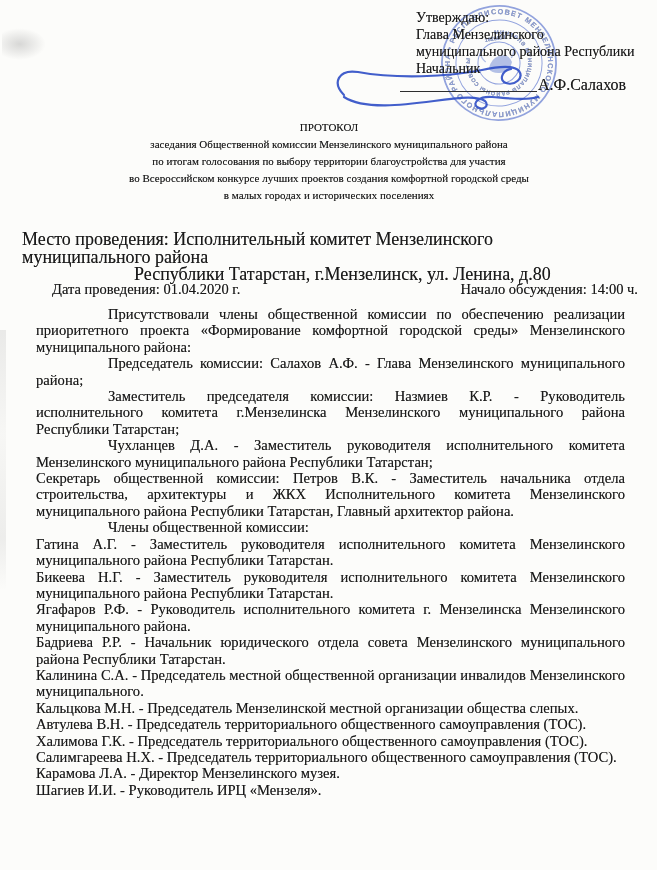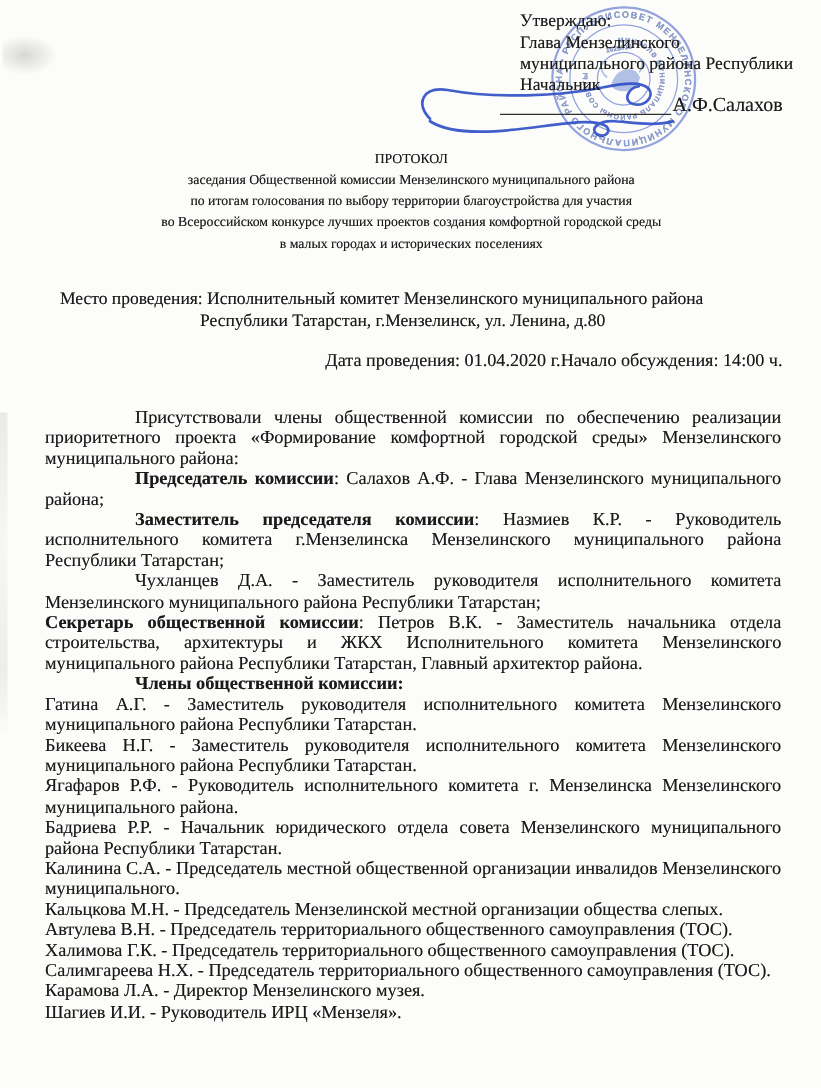--- a/index.html
+++ b/index.html
@@ -27,31 +27,31 @@
   .stamp text{font-family:"Liberation Sans",sans-serif;font-weight:bold}
 
   
   .signature{position:absolute;left:330px;top:55px}
 
   
   .title{position:absolute;top:119px;left:34px;width:590px;text-align:center;
     font-size:11px;line-height:17.1px}
 
   
-  .venue{position:absolute;top:231px;left:48px;width:586px;font-size:14px;line-height:17.5px}
+  .venue{position:absolute;top:231px;left:22px;width:586px;font-size:18px;line-height:17.5px}
   .venue .line2{margin-left:112px}
-  .meta{position:absolute;top:281px;left:40px;width:586px;display:flex;
-    justify-content:flex-end;font-size:14.5px}
+  .meta{position:absolute;top:281px;left:52px;width:586px;display:flex;
+    justify-content:space-between;font-size:14.5px}
 
   
-  .bodytext{position:absolute;top:326px;left:36px;width:589px;
+  .bodytext{position:absolute;top:306px;left:36px;width:589px;
     font-size:14.6px;line-height:16.4px;text-align:justify}
   .bodytext p{margin:0;padding:0}
   .ind{text-indent:72px}
-  b{font-weight:bold}
+  b{font-weight:normal}
 </style>
 </head>
 <body>
 
 <div class="page">
 
   <div class="smudge-topleft"></div>
   <div class="smudge-leftedge"></div>
 
   <svg class="stamp" width="124" height="126" viewBox="0 0 124 126">

